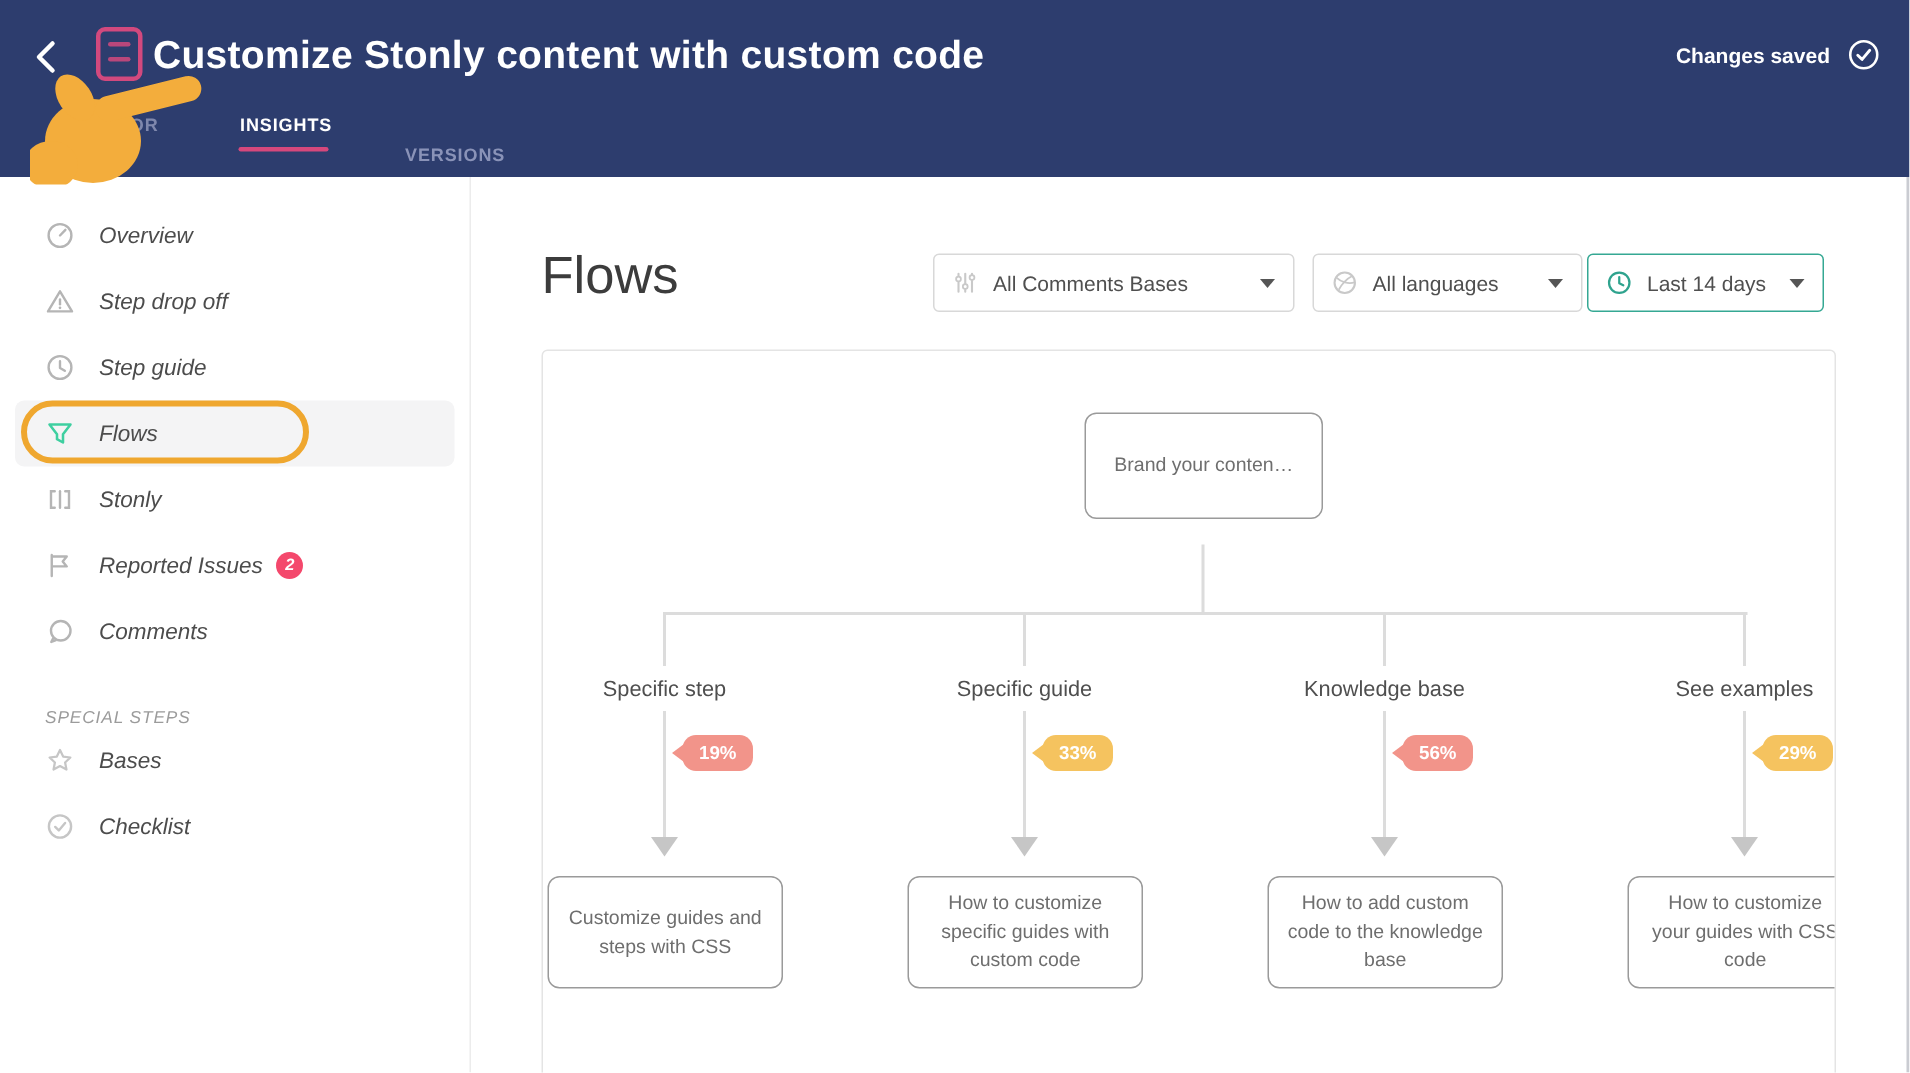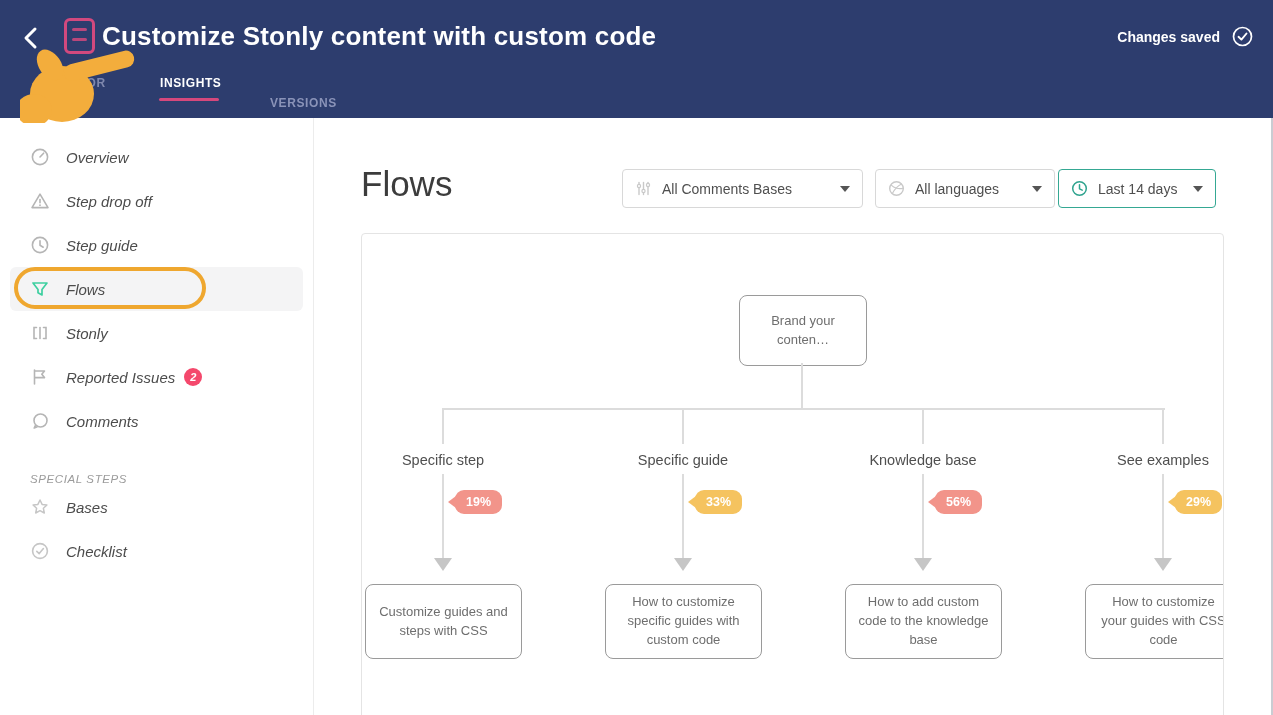--- a/index.html
+++ b/index.html
@@ -55,21 +55,21 @@
   .f-lang { left:561px; width:180px; }
   .f-date { left:724px; width:158px; border:1.5px solid #35A893;margin-left:20px; }
   .f-date .fic { color:#2FA38E; }
 
   
   .card { position:absolute; left:47px; top:115px; width:863px; height:490px; background:#fff;
     border:1px solid #E4E4E4; border-radius:4px; overflow:hidden; }
   .node { position:absolute; border:1px solid #9A9A9A; border-radius:8px; background:#fff;
     display:flex; align-items:center; justify-content:center; text-align:center;
     font-size:13px; color:#6E6E6E; line-height:1.45; padding:6px 12px; }
-  .root-node { left:361px; top:61px; width:128px; height:71px;margin-left:16px; }
+  .root-node { left:361px; top:41px; width:159px; height:71px; }
   .leaf { top:350px; width:157px; height:75px; }
   .fline { position:absolute; background:#DCDCDC; }
   .arrow { position:absolute; top:324px; width:0; height:0;
     border-left:9px solid transparent; border-right:9px solid transparent; border-top:13px solid #C6C6C6; }
   .branch-label { position:absolute; top:218px; width:200px; text-align:center;
     font-size:14.5px; color:#4F4F4F; }
   .pct { position:absolute; top:256px; height:24px; border-radius:9px; padding:0 11px;
     display:flex; align-items:center; color:#fff; font-size:12.5px; font-weight:700; }
   .pct .tail { position:absolute; left:-7px; top:6px; width:0; height:0;
     border-top:6px solid transparent; border-bottom:6px solid transparent; }

